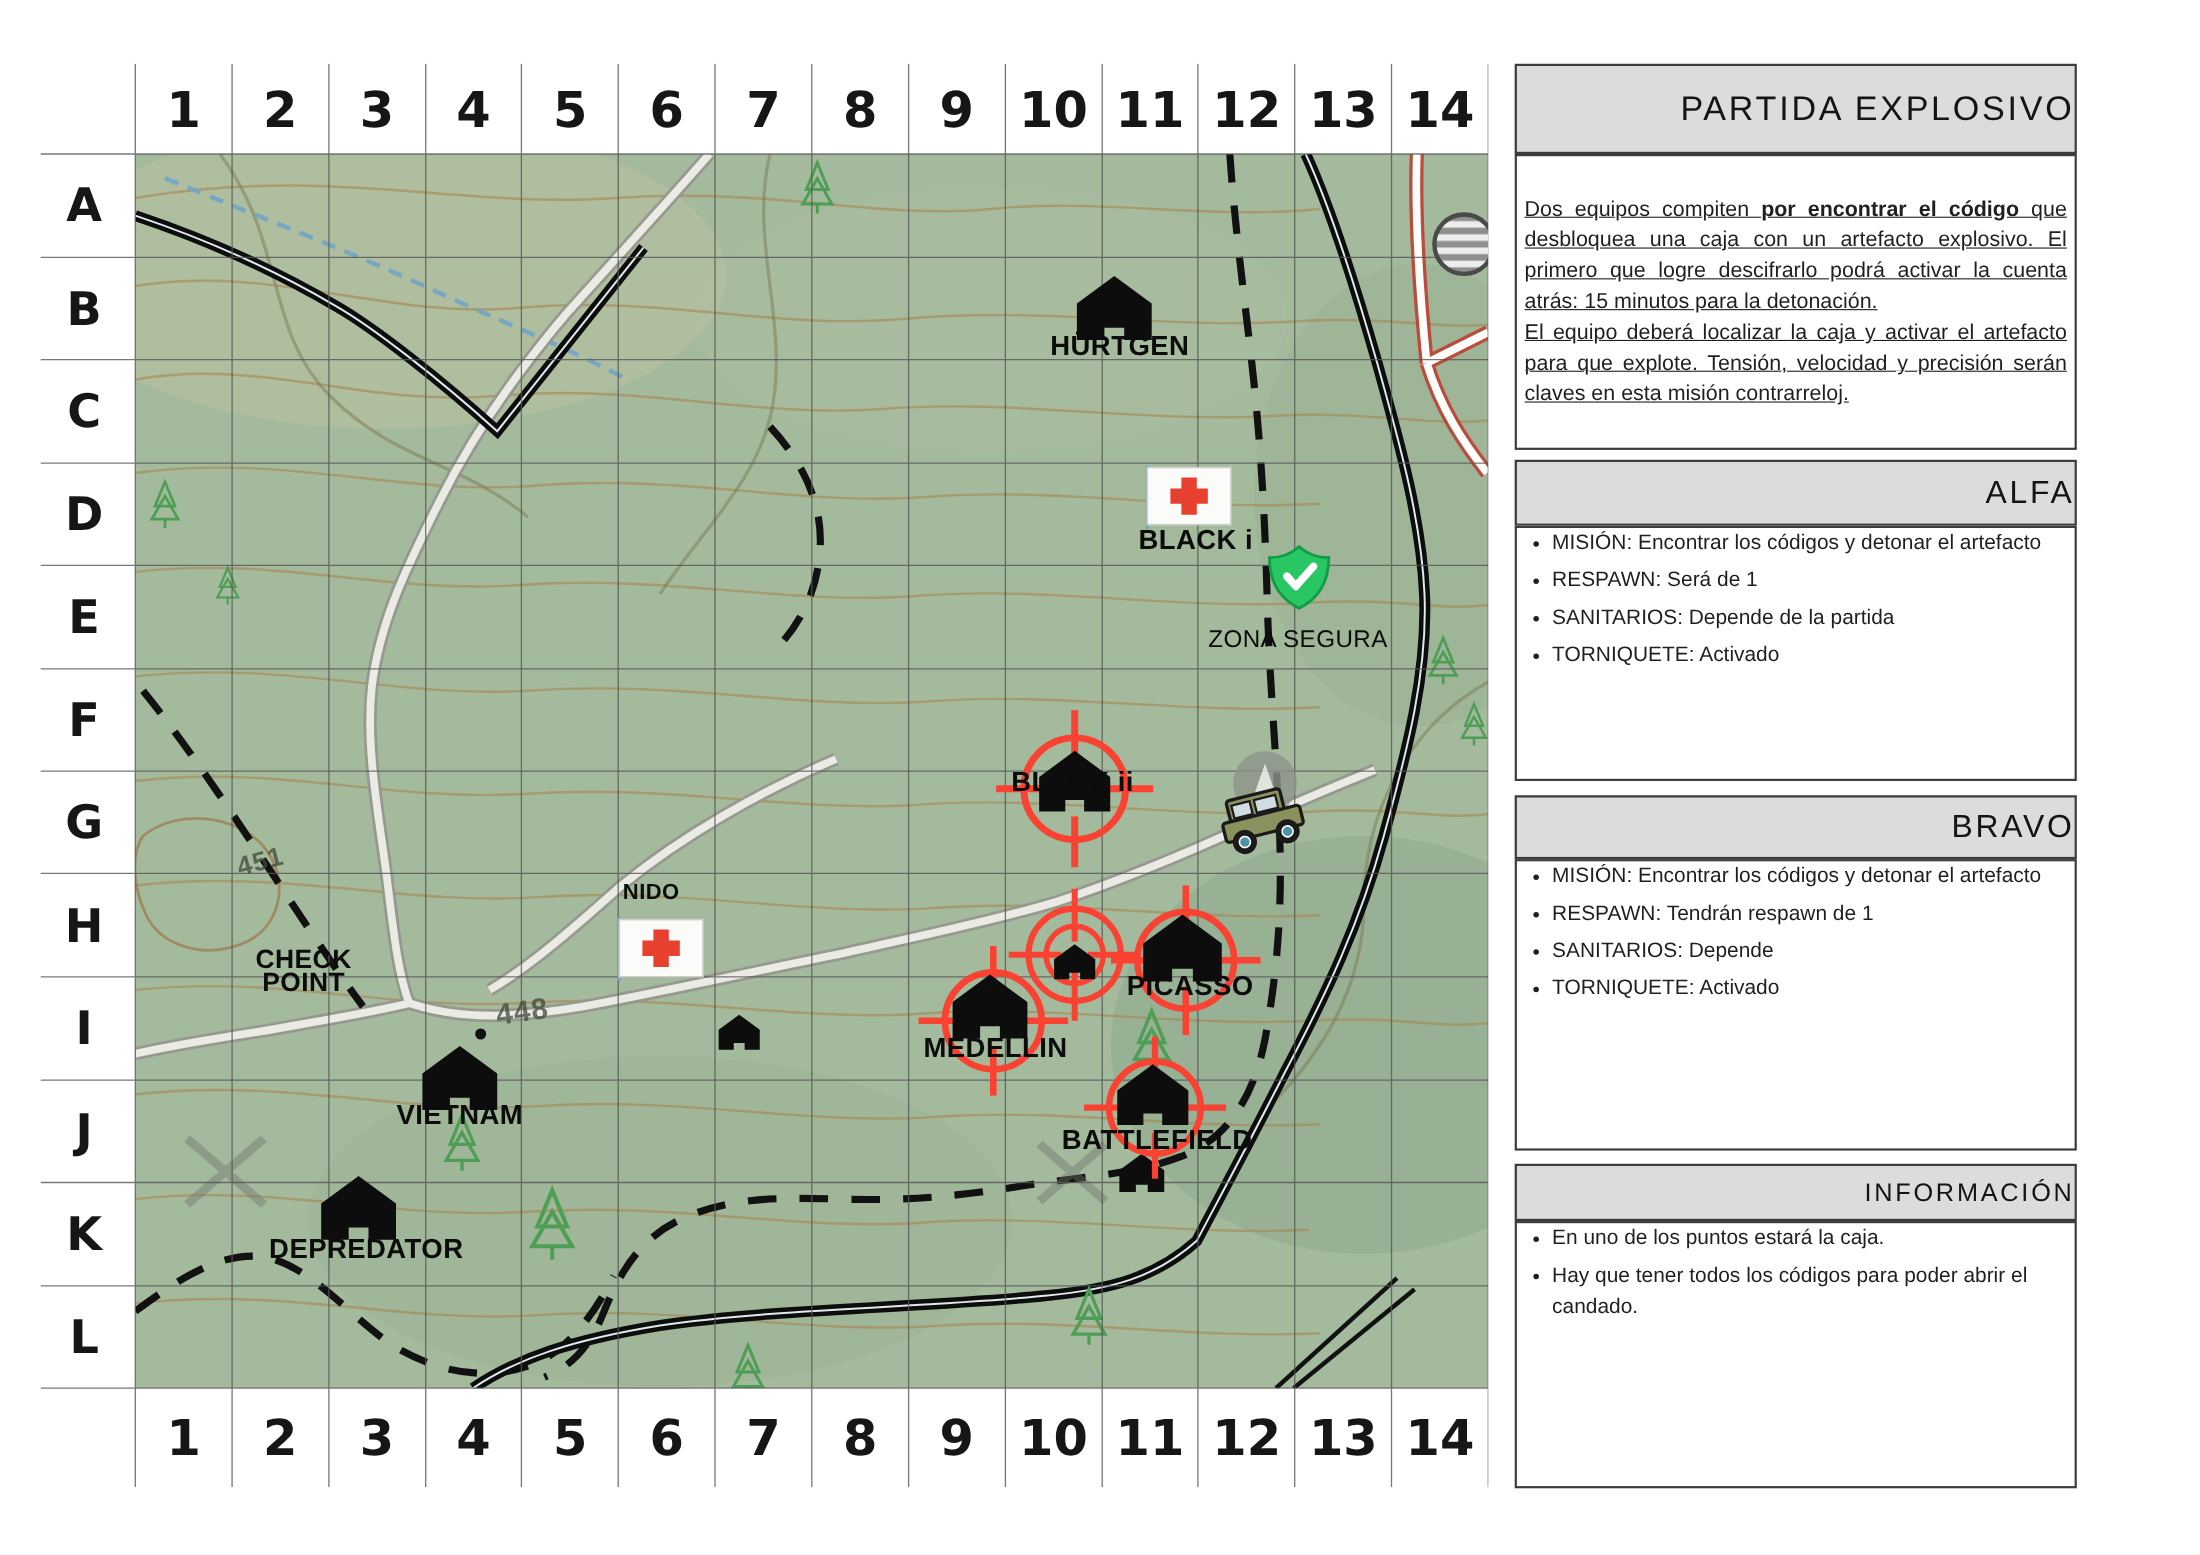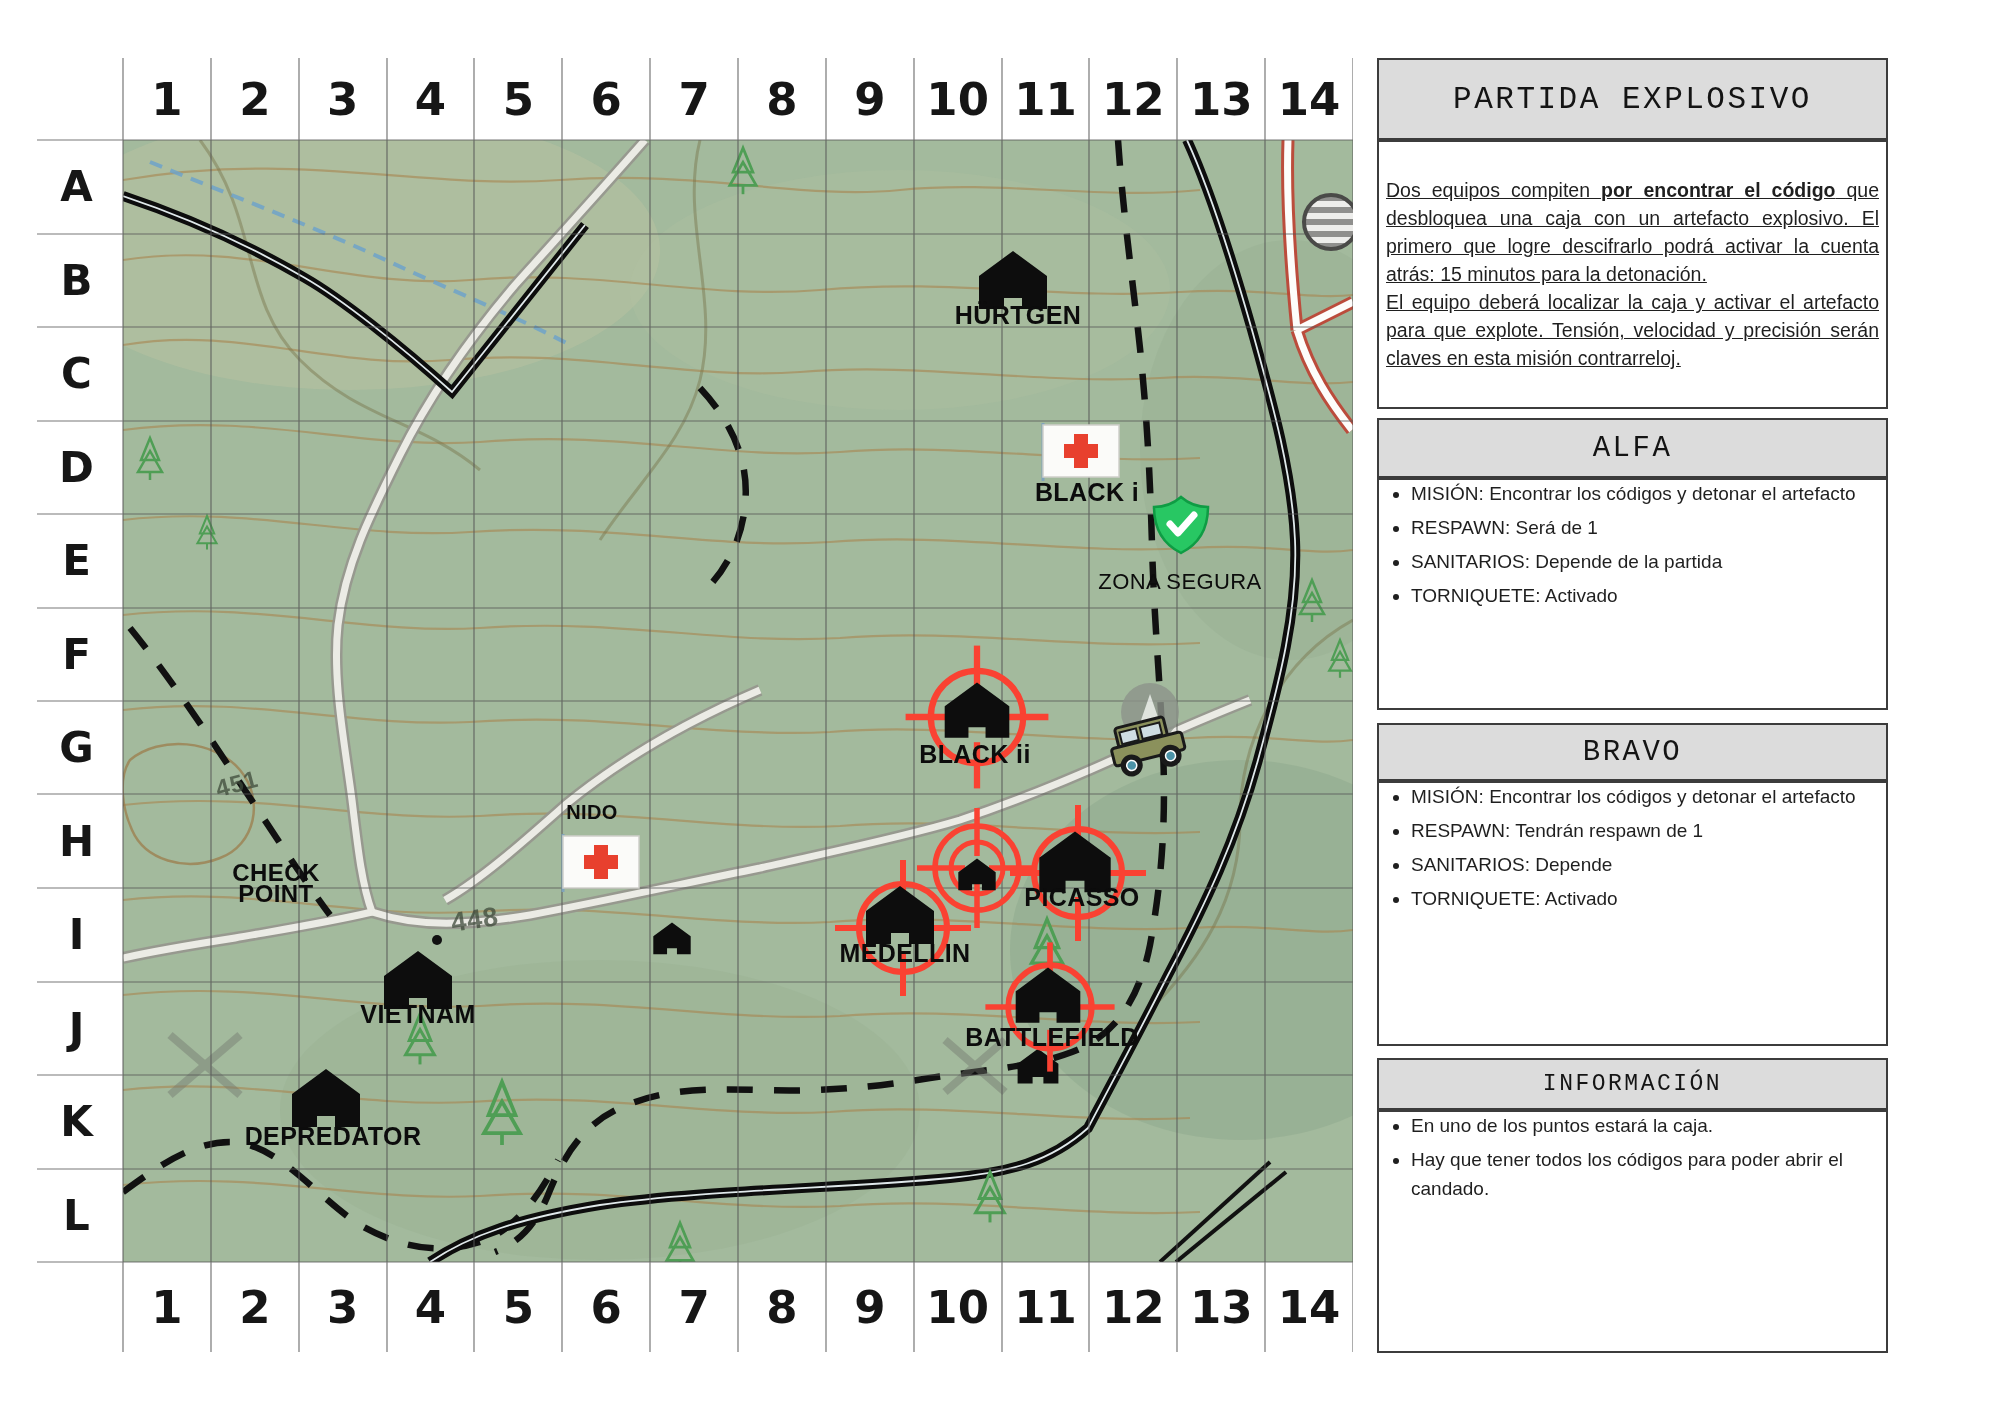--- a/index.html
+++ b/index.html
@@ -14,22 +14,22 @@
   .band.rows .cell{font-size:42px;}
   
   .maplabel{position:absolute;transform:translate(-50%,-50%);white-space:nowrap;
       font-weight:700;font-size:25px;color:#0c0c0c;letter-spacing:.4px;text-align:center;z-index:5;}
   .maplabel.small{font-size:22px;line-height:19px;}
   .maplabel.two{white-space:pre-line;font-size:24px;line-height:21px;text-align:center;}
   .maplabel.elev{font-weight:700;color:rgba(62,74,58,.75);font-size:24px;letter-spacing:1px;}
   
   .bar,.panelbody{position:absolute;left:1377px;width:511px;box-sizing:border-box;
       border:2px solid #3c3c3c;background:#fff;}
-  .bar{background:#dcdcdc;display:flex;align-items:center;justify-content:center;
-      font-family:Liberation Mono, monospace;font-size:29px;color:#141414;letter-spacing:2.5px;}
+  .bar{background:#dcdcdc;display:flex;align-items:center;justify-content:flex-end;
+      font-family:Liberation Sans, sans-serif;font-size:29px;color:#141414;letter-spacing:2.5px;}
   .panelbody{color:#1f1f1f;}
   .mission-text{padding:34px 7px 0 7px;font-size:19.5px;line-height:1.44;text-align:justify;text-decoration:underline;}
   .mission-text p{margin:0;}
   ul.facts{margin:0;padding:0 6px 0 32px;font-size:19px;line-height:1.52;}
   ul.facts li{margin-bottom:5px;}
   ul.facts b{font-weight:400;}
   .alfa-list{padding-top:52px;}
   .bravo-list{padding-top:64px;}
   .info-list{padding-top:80px;}
 </style>
@@ -310,21 +310,21 @@
     <div class="cell">I</div>
     <div class="cell">J</div>
     <div class="cell">K</div>
     <div class="cell">L</div>
   </div>
 
   <div class="maplabel" style="left:1018px;top:315px">HÜRTGEN</div>
   <div class="maplabel" style="left:1087px;top:492px">BLACK i</div>
   <div class="maplabel small" style="left:1180px;top:581px;font-weight:400">ZONA
 SEGURA</div>
-  <div class="maplabel" style="left:975px;top:754px">BLACK ii</div>
+  <div class="maplabel" style="left:975px;top:712px">BLACK ii</div>
   <div class="maplabel" style="left:592px;top:812px;font-size:20px">NIDO</div>
   <div class="maplabel two" style="left:276px;top:883px">CHECK
 POINT</div>
   <div class="maplabel" style="left:905px;top:953px">MEDELLIN</div>
   <div class="maplabel" style="left:1082px;top:897px">PICASSO</div>
   <div class="maplabel" style="left:418px;top:1014px">VIETNAM</div>
   <div class="maplabel" style="left:1052px;top:1037px">BATTLEFIELD</div>
   <div class="maplabel" style="left:333px;top:1136px">DEPREDATOR</div>
   <div class="maplabel elev" style="left:237px;top:784px;transform:translate(-50%,-50%) rotate(-15deg)">451</div>
   <div class="maplabel elev" style="left:475px;top:920px;font-size:27px;transform:translate(-50%,-50%) rotate(-8deg)">448</div>

